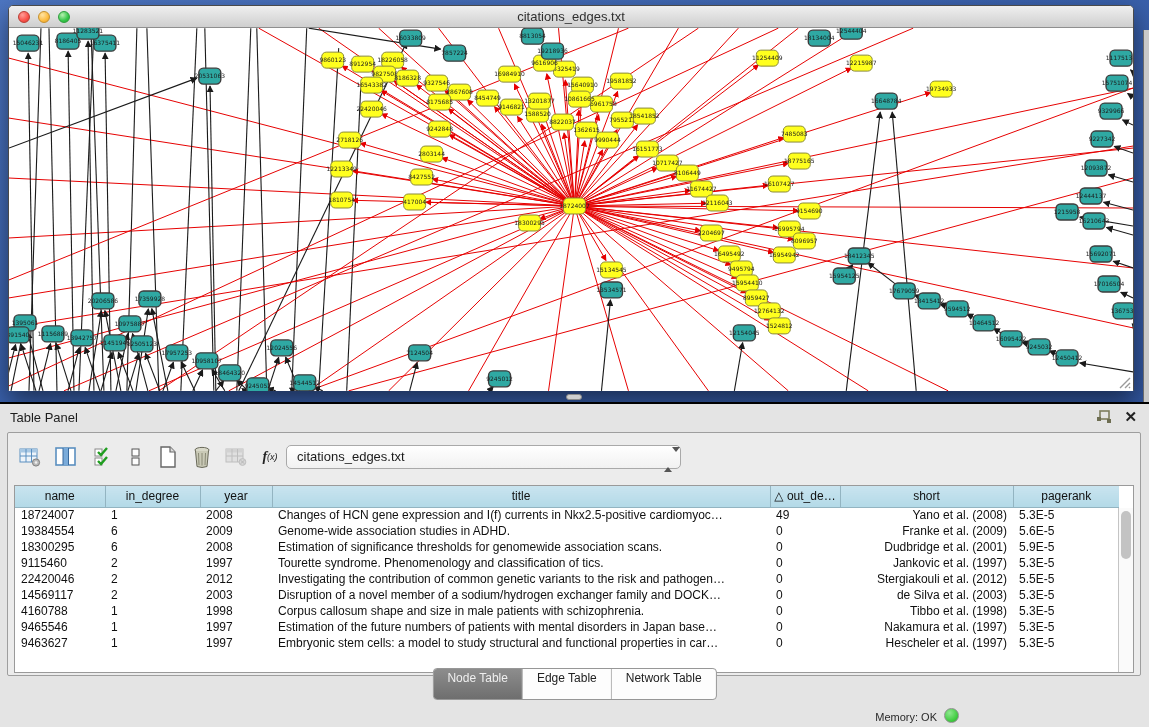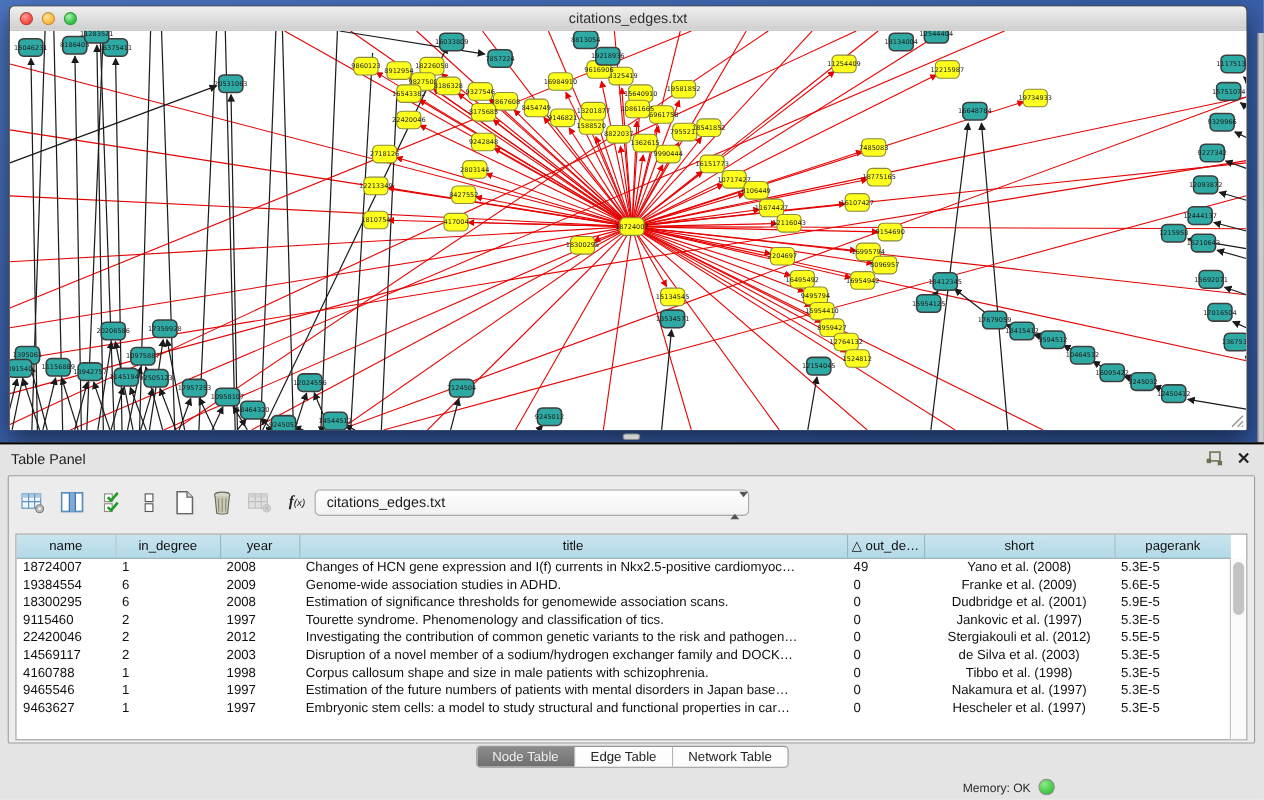--- a/index.html
+++ b/index.html
@@ -52,27 +52,27 @@
   #dd-arrows .down  { width:0;height:0;border-left:4.5px solid transparent;border-right:4.5px solid transparent;border-top:5px solid #555;}
 
   #tablebox { position:absolute; left:6px; top:52px; width:1120px; height:188px;
     background:#fff; border:1px solid #9a9a9a; overflow:hidden; }
   table { border-collapse:collapse; table-layout:fixed; width:1104px; font-size:12px; }
   th { background:linear-gradient(#c9e4ef,#b3d9e7); border-left:1px solid #93b4c1;
     border-bottom:1px solid #93b4c1; font-weight:normal; color:#111; height:21px;
     text-align:center; overflow:hidden; white-space:nowrap; cursor:pointer; }
   th:first-child { border-left:none; }
   td { height:16px; color:#101010; padding:0 6px; overflow:hidden; white-space:nowrap; }
-  td.ctr { text-align:center; }
+  td.ctr { text-align:right; }
   #vscroll { position:absolute; right:0px; top:22px; width:15px; height:165px;
     background:#fafafa; border-left:1px solid #c4c4c4; }
   #vthumb { position:absolute; left:2px; top:3px; width:10px; height:48px;
     background:#c3c3c3; border-radius:5px; cursor:grab; }
 
-  #tabs { position:absolute; left:50%; transform:translateX(-50%); top:274px; height:20px;
+  #tabs { position:absolute; left:50%; transform:translateX(-50%); top:264px; height:32px;
     display:flex; border:1px solid #979797; border-radius:4px; overflow:hidden;
     background:#fdfdfd; font-size:12px; }
   .tab { padding:0 14px; line-height:19px; color:#222; border-left:1px solid #b5b5b5; cursor:pointer; }
   .tab:first-child { border-left:none; }
   .tab.sel { background:linear-gradient(#8d8d8d,#6e6e6e); color:#efefef; }
 
   #statusbar { position:absolute; left:0; top:298px; width:969px; height:27px; }
   #memory-label { position:absolute; right:32px; top:9px; font-size:11px; color:#2a2a2a; }
   #memory-dot { position:absolute; right:10px; top:6px; width:15px; height:15px; border-radius:50%;
     background:radial-gradient(circle at 35% 30%,#8ee88e,#3fcb3f 65%,#2da52d);

